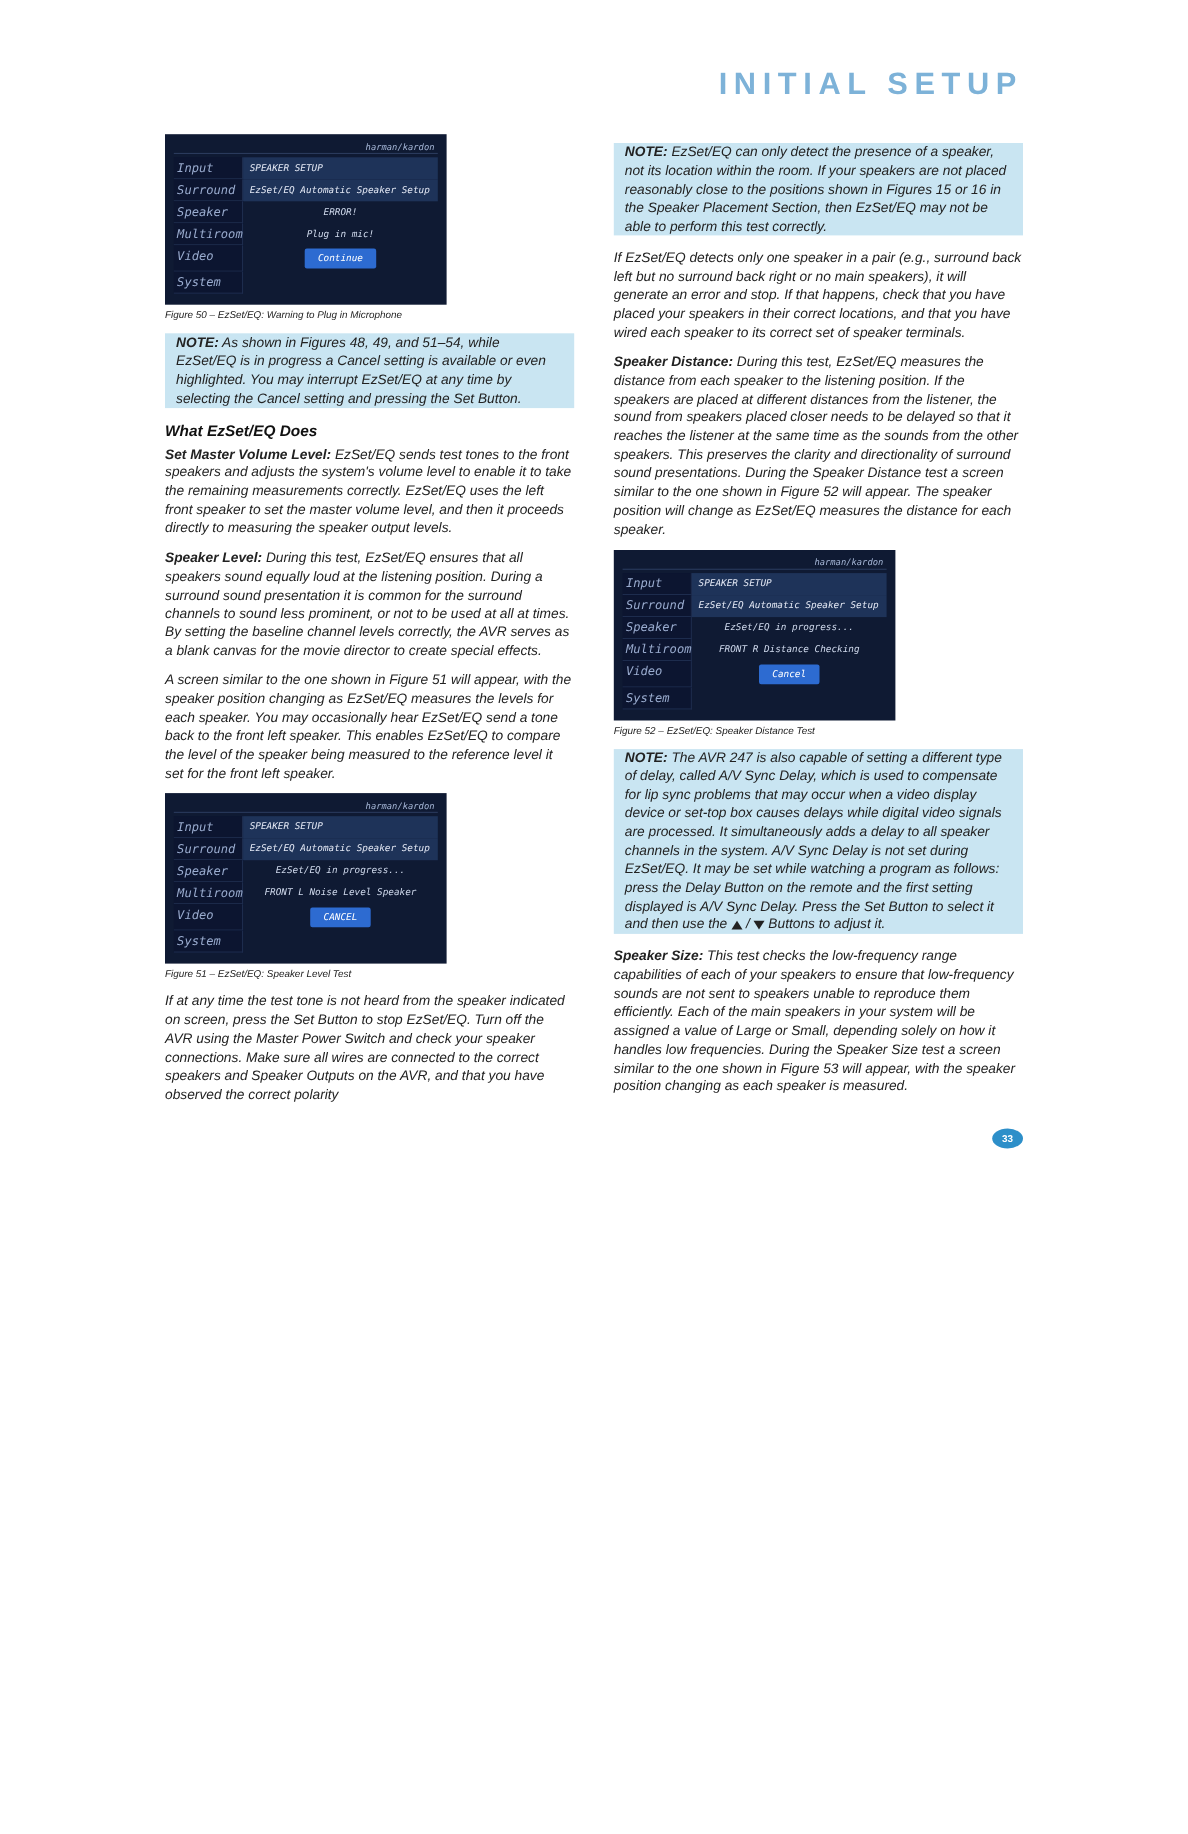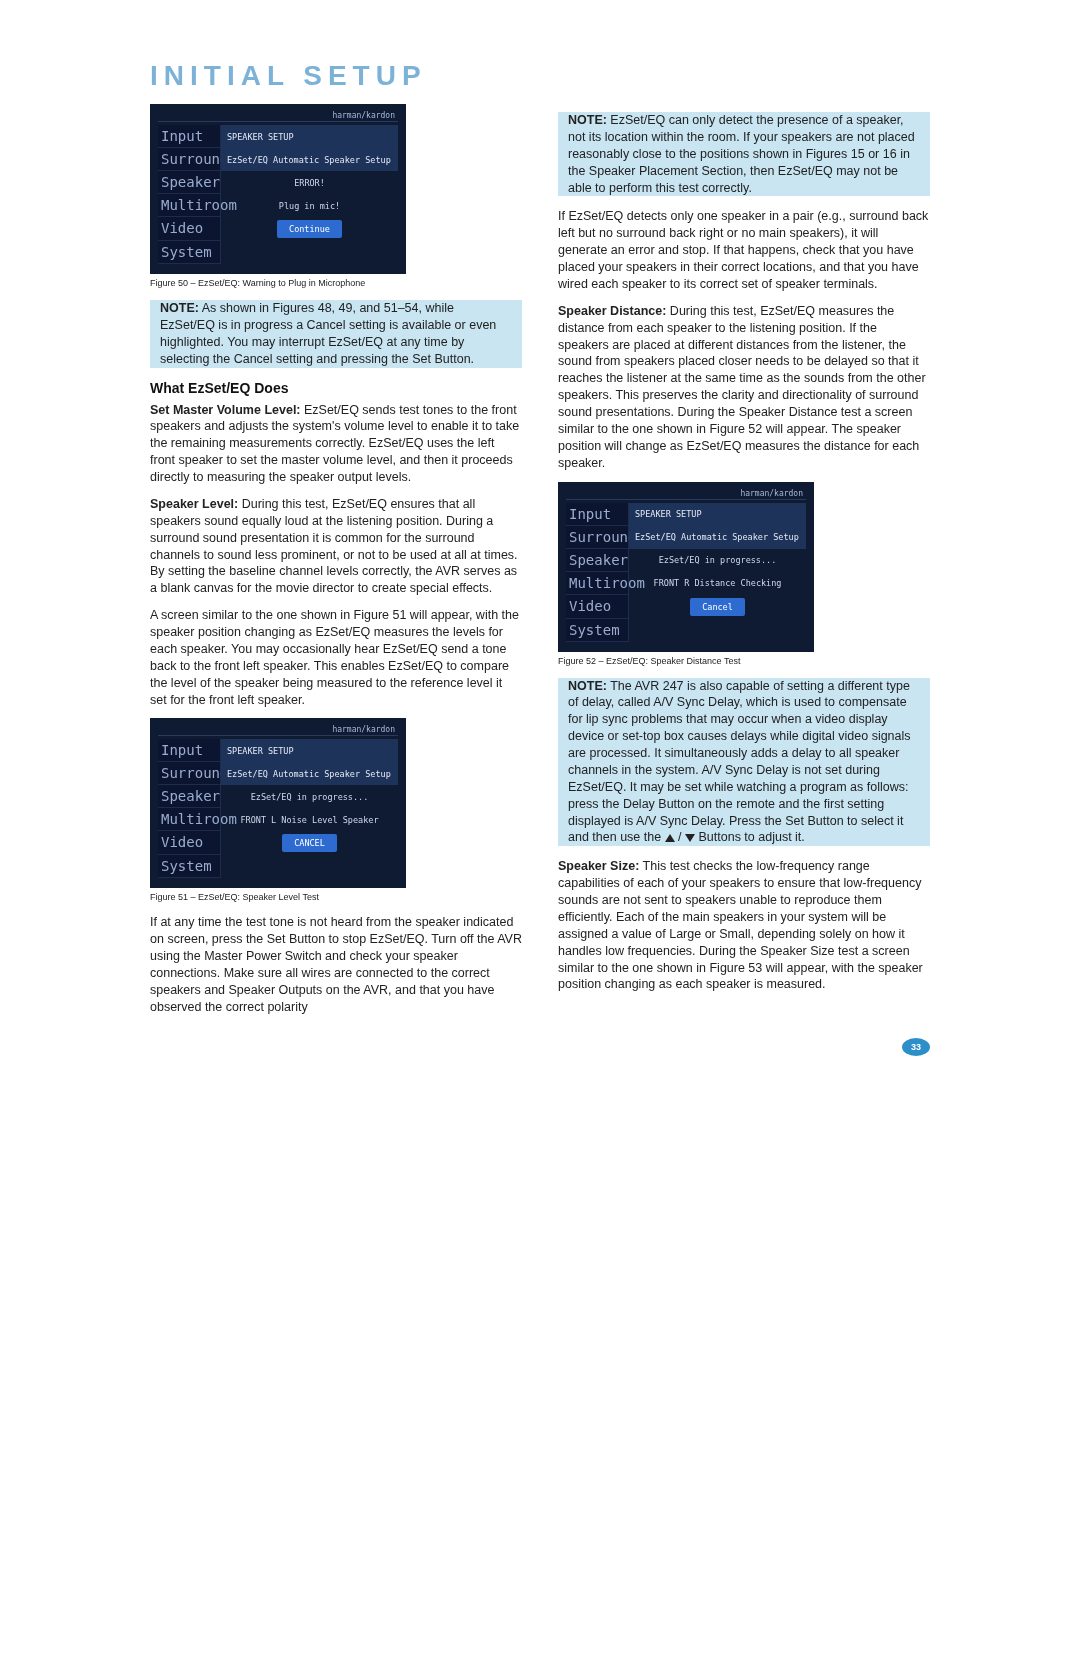--- a/index.html
+++ b/index.html
@@ -9,31 +9,32 @@
     font-family: "Helvetica Neue", Helvetica, Arial, sans-serif;
     width: 1080px;
   }
   .page {
     width: 780px;
     margin: 0 auto;
     padding: 60px 0 40px 0;
     position: relative;
   }
   .title {
-    text-align: left;
+    text-align: right;
     font-weight: 800;
     letter-spacing: 6px;
     color: #7db2d8;
     font-size: 28px;
-    margin-bottom: 12px;
+    margin-bottom: 30px;
     font-family: Arial, sans-serif;
   }
   .columns {
     display: flex;
     gap: 36px;
+    font-style: italic;
   }
   .col {
     flex: 1;
     min-width: 0;
   }
   p {
     font-size: 12.5px;
     line-height: 1.35;
     color: #222;
     margin: 0 0 10px 0;
@@ -80,21 +81,21 @@
     margin-bottom: 3px;
   }
   .osd-row {
     display: flex;
     align-items: stretch;
     margin: 0;
   }
   .osd-side {
     width: 56px;
     color: #9aaccf;
-    font-size: 14px;
+    font-size: 11px;
     padding: 3px 3px;
     border-right: 1px solid #1d2c4d;
     border-bottom: 1px solid #1d2c4d;
     background: #0c1530;
   }
   .osd-main {
     flex: 1;
     color: #cfd9ec;
     font-size: 8.5px;
     padding: 3px 6px;

